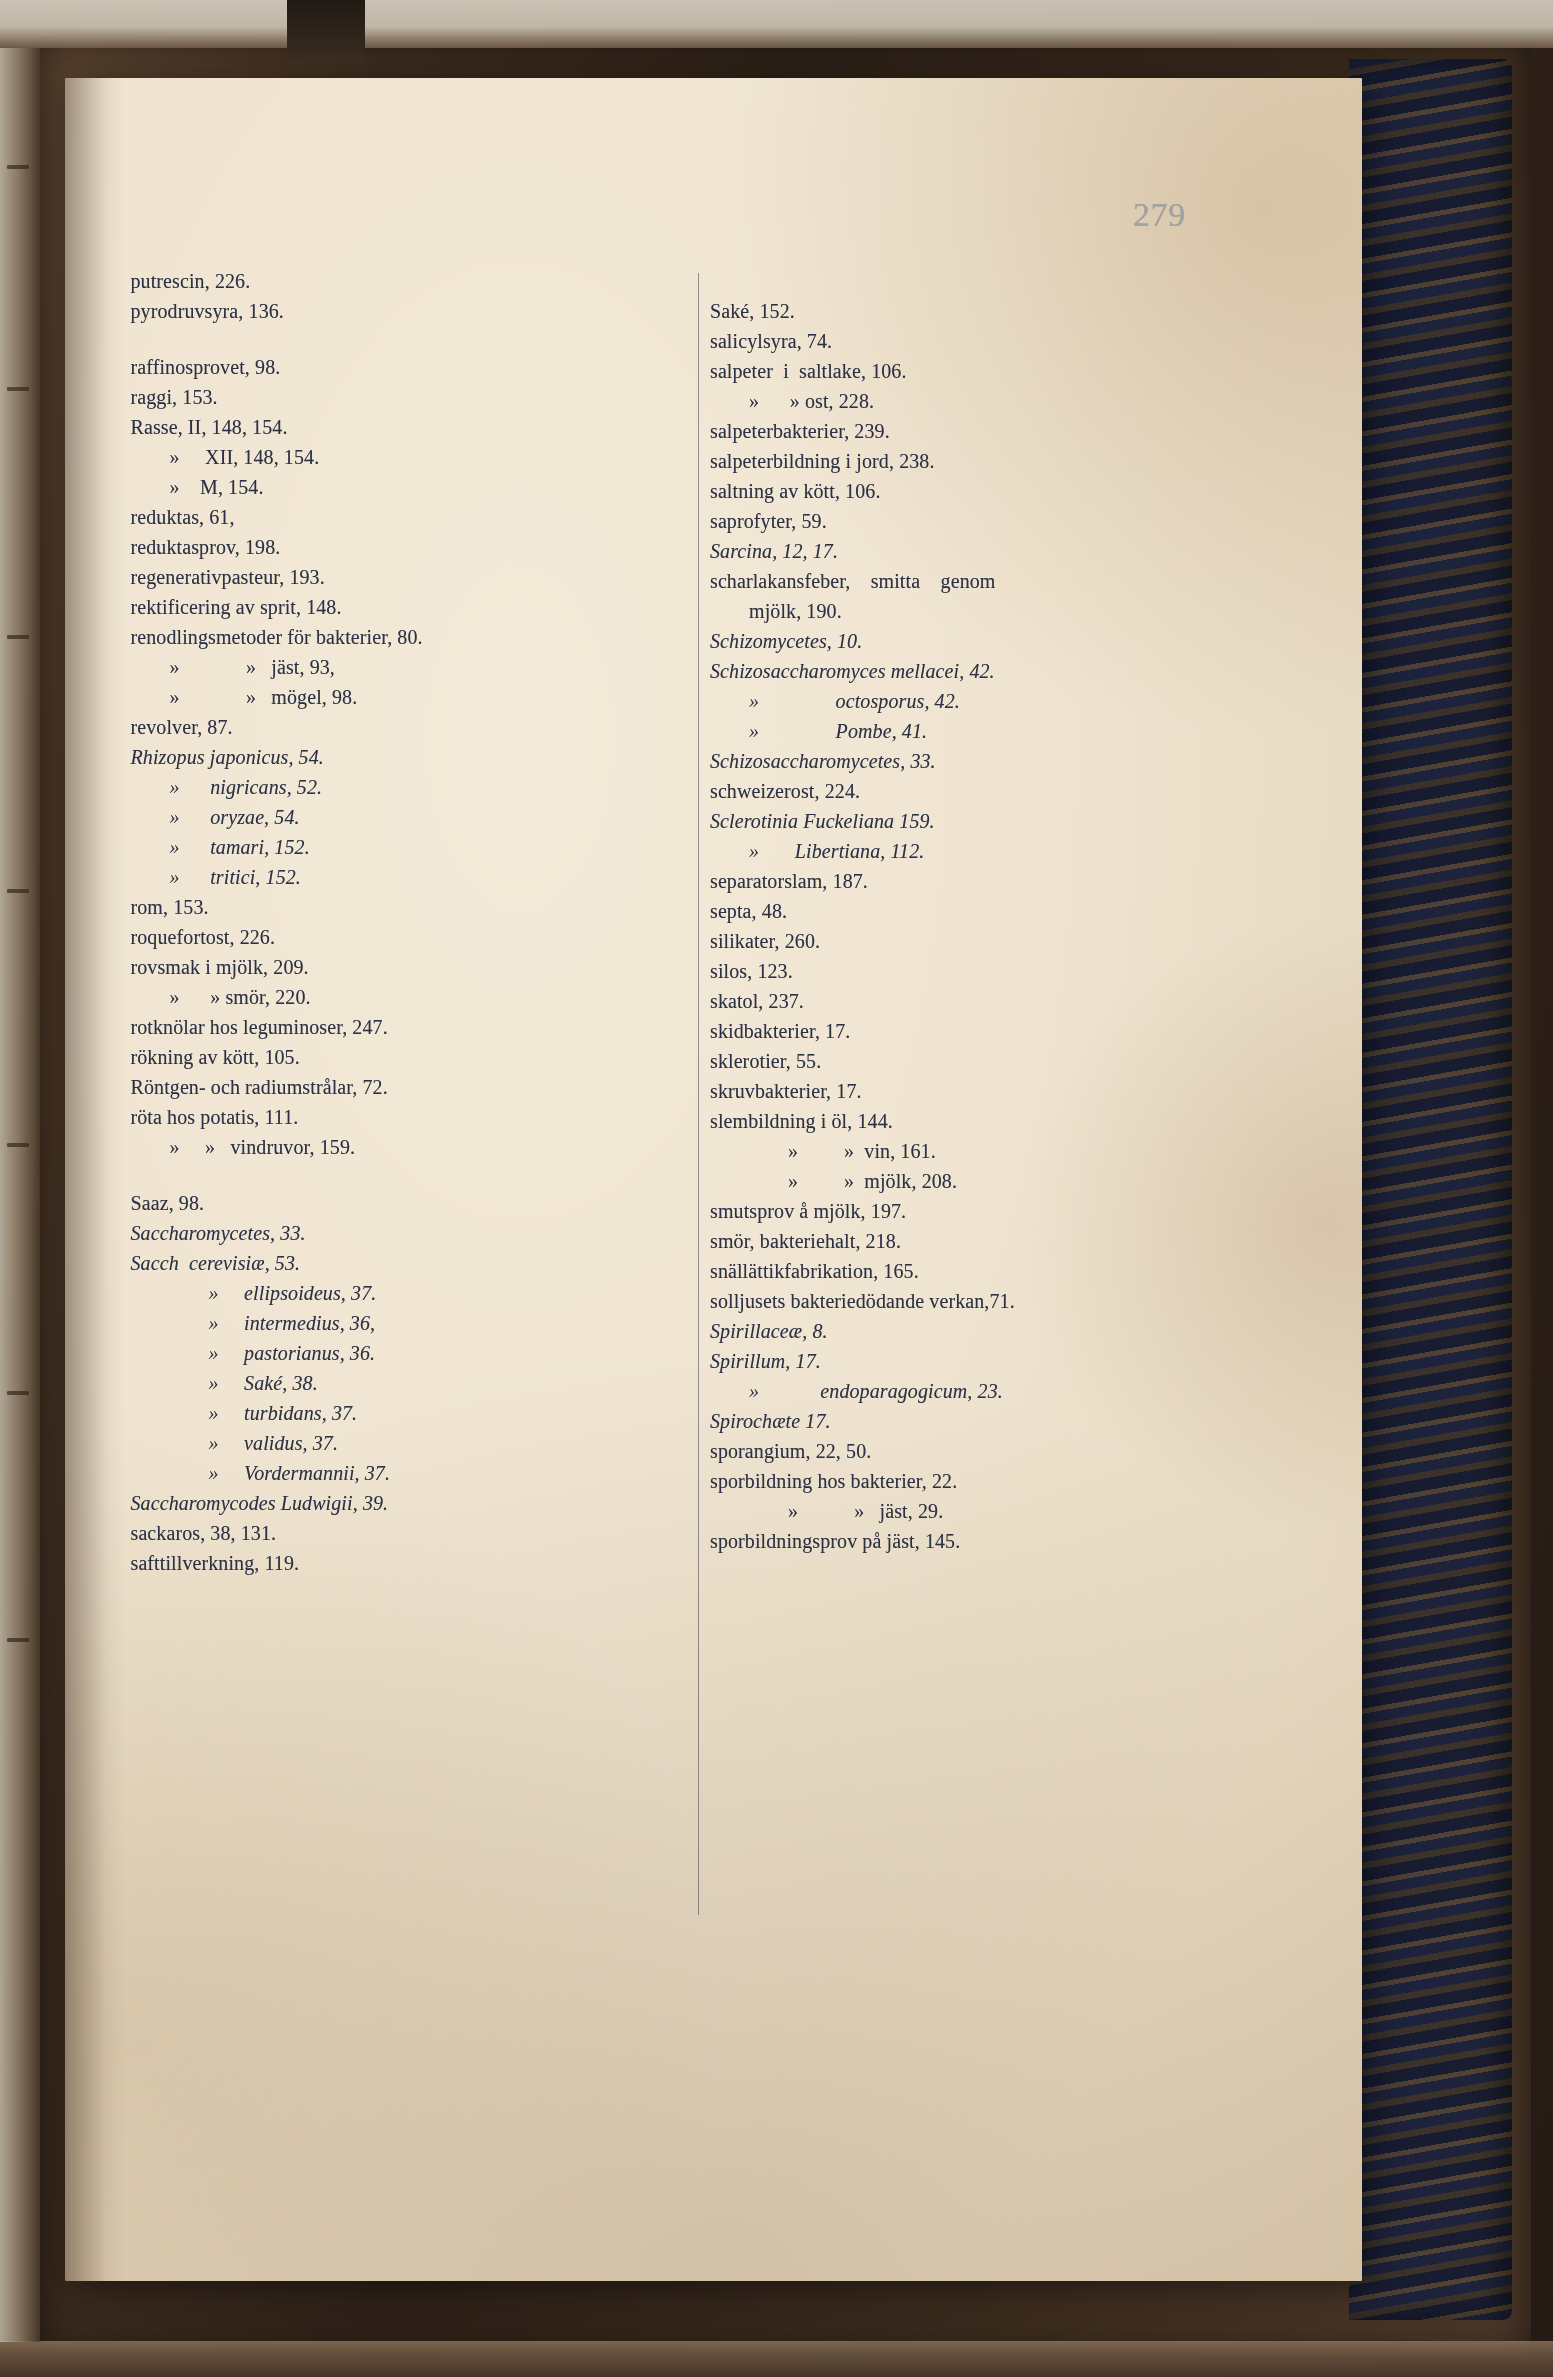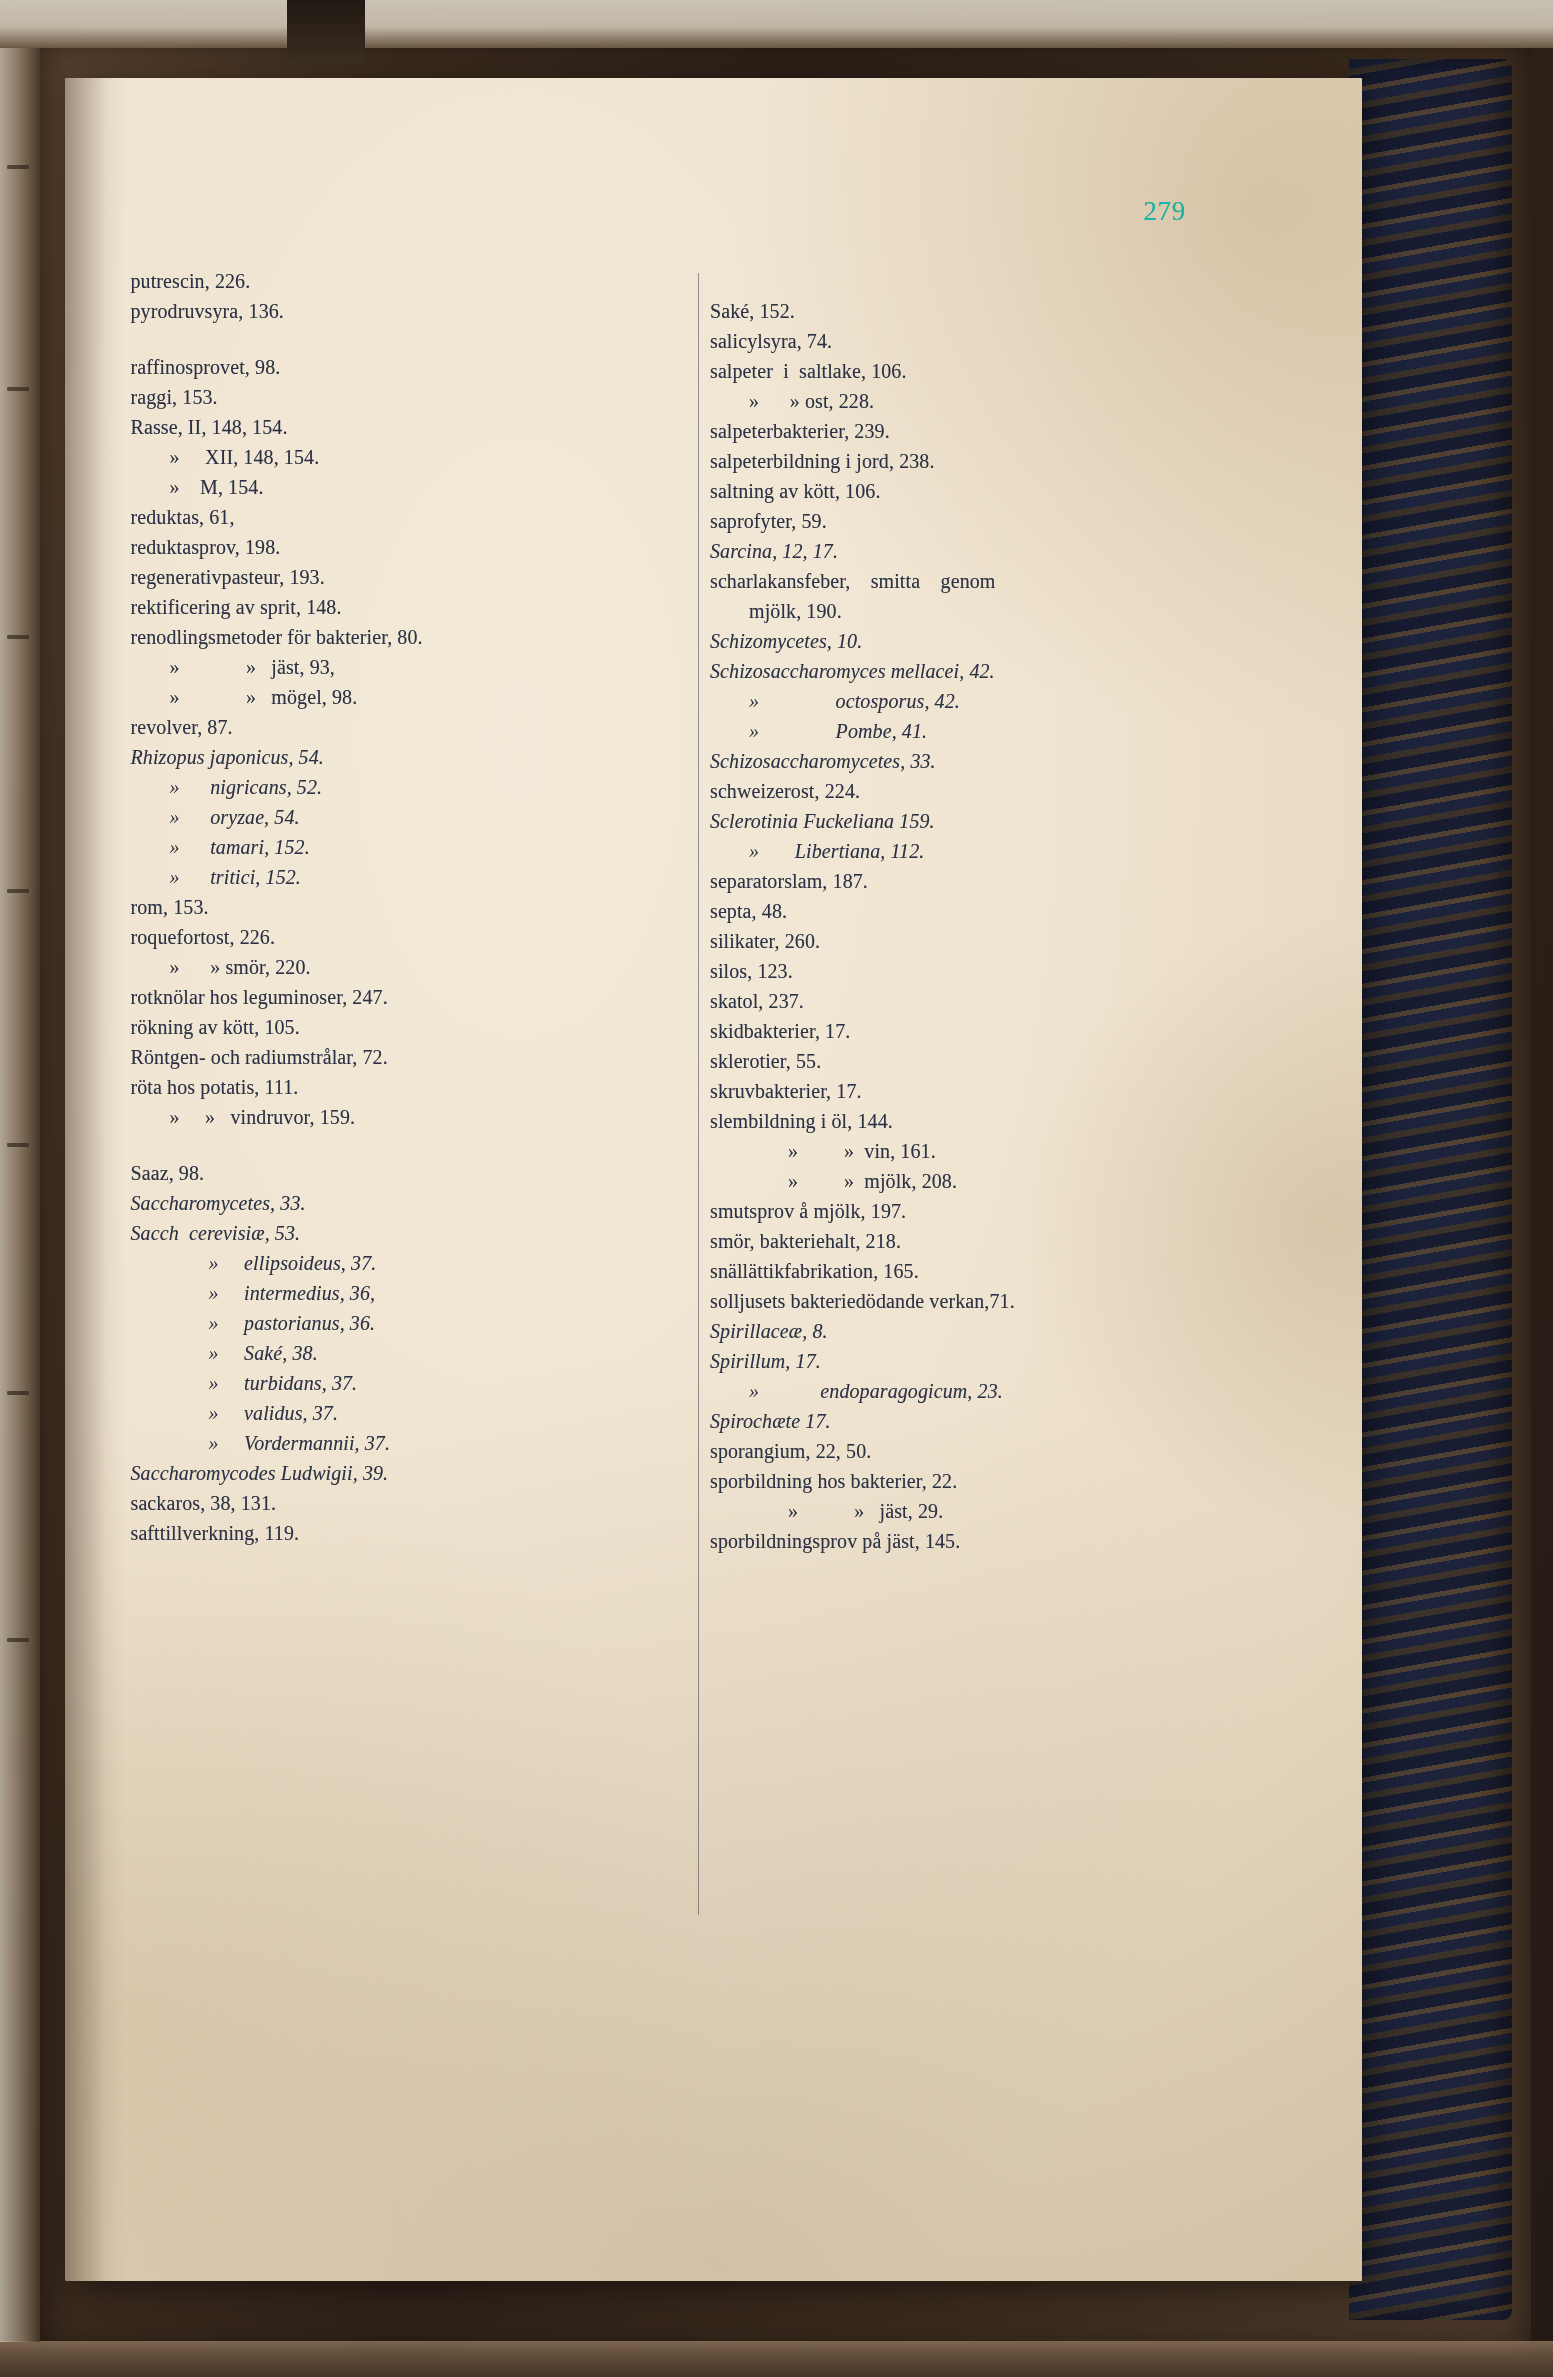--- a/index.html
+++ b/index.html
@@ -143,23 +143,23 @@
     top: 196px;
     width: 1147px;
     height: 2007px;
     color: #2b3042;
   }
 
   .page-number {
     position: absolute;
     right: 85px;
     top: 0px;
-    font-size: 27px;
+    font-size: 34px;
     letter-spacing: 0.7px;
-    color: #14b8a6;
+    color: #a3a3a3;
   }
 
   .columns {
     position: absolute;
     top: 70px;
     left: 0;
     width: 1147px;
     display: flex;
     gap: 0px;
   }
@@ -237,20 +237,21 @@
           <div class="entry indent1">»             »   jäst, 93,</div>
           <div class="entry indent1">»             »   mögel, 98.</div>
           <div class="entry">revolver, 87.</div>
           <div class="entry ital">Rhizopus japonicus, 54.</div>
           <div class="entry ital indent1">»      nigricans, 52.</div>
           <div class="entry ital indent1">»      oryzae, 54.</div>
           <div class="entry ital indent1">»      tamari, 152.</div>
           <div class="entry ital indent1">»      tritici, 152.</div>
           <div class="entry">rom, 153.</div>
           <div class="entry">roquefortost, 226.</div>
+          <div class="entry">rovsmak i mjölk, 209.</div>
           <div class="entry indent1">»      » smör, 220.</div>
           <div class="entry">rotknölar hos leguminoser, 247.</div>
           <div class="entry">rökning av kött, 105.</div>
           <div class="entry">Röntgen- och radiumstrålar, 72.</div>
           <div class="entry">röta hos potatis, 111.</div>
           <div class="entry indent1">»     »   vindruvor, 159.</div>
           <div class="entry gap">Saaz, 98.</div>
           <div class="entry ital">Saccharomycetes, 33.</div>
           <div class="entry ital">Sacch  cerevisiæ, 53.</div>
           <div class="entry ital indent2">»     ellipsoideus, 37.</div>

